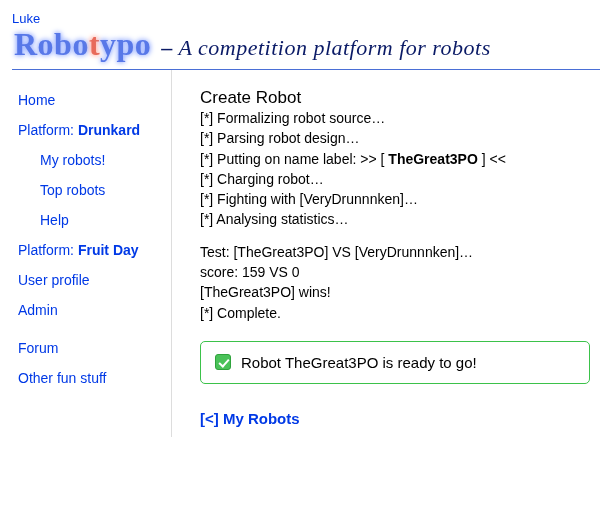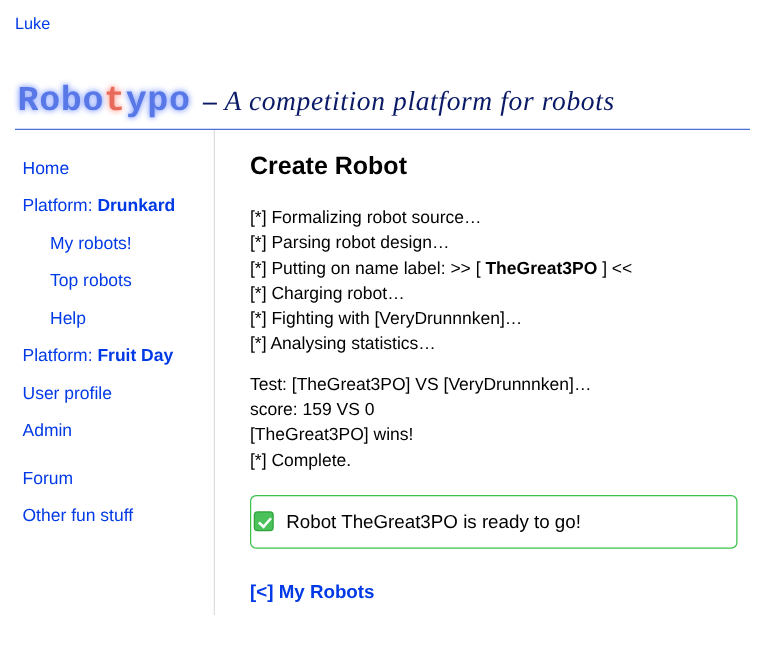--- a/index.html
+++ b/index.html
@@ -1,38 +1,38 @@
 <!DOCTYPE html>
 <html><head>
 <meta charset="utf-8">
 <style>
 * { box-sizing: border-box; margin: 0; padding: 0; }
 body { font-family: Arial, Helvetica, sans-serif; font-size: 14px; color: #000; width: 612px; background: #fff; }
 .wrap { padding: 8px 12px 12px 12px; }
 .topbar { padding: 2px 6px 0 0; }
 .topbar a { color: #0039e6; text-decoration: none; font-size: 13px; cursor: pointer; }
 .header { padding: 0 2px 6px 2px; display: flex; align-items: baseline; gap: 10px; border-bottom: 1px solid #4a6fd6; }
-.logo { font-family: Liberation Mono, monospace; font-size: 28px; font-weight: bold; letter-spacing: 0.5px; display: inline-block; margin-top: 40px; }
+.logo { font-family: Liberation Serif, serif; font-size: 32px; font-weight: bold; letter-spacing: 0.5px; display: inline-block; }
 .logo .blue { color: #5878e8; text-shadow: 0 0 4px #9ab0ff, 0 0 6px #9ab0ff; }
 .logo .red { color: #e86a5a; text-shadow: 0 0 4px #ffb3a8, 0 0 6px #ffb3a8; }
 .tagline { font-family: "Brush Script MT", "Comic Sans MS", cursive; font-size: 22px; color: #0a1a66; font-style: italic; letter-spacing: 0.5px; text-align: right; }
 .tagline .dash { font-style: normal; font-weight: bold; }
 .body { display: flex; }
 .sidebar { width: 160px; padding: 22px 6px 6px 6px; border-right: 1px solid #ddd; }
 .sidebar a { display: block; color: #0039e6; text-decoration: none; margin-bottom: 14px; font-size: 14px; cursor: pointer; }
 .sidebar a.sub { padding-left: 22px; }
 .sidebar a .bold { font-weight: bold; }
 .sidebar .gap { height: 8px; }
 .main { flex: 1; padding: 18px 10px 10px 28px; }
-.main h1 { font-size: 20px; font-weight: bold; margin-bottom: 18px; }
+.main h1 { font-size: 17px; font-weight: normal; }
 .log { font-size: 14px; line-height: 1.45; }
 .log .line { margin: 0; }
 .log .muted { color: #a8a8a8; margin: 12px 0; }
 .log .strong { font-weight: bold; }
-.successbox { margin-top: 18px; border: 1.5px solid #3bc24a; border-radius: 5px; padding: 12px 2px; font-size: 15px; display: flex; align-items: center; gap: 10px; }
+.successbox { margin-top: 18px; border: 1.5px solid #3bc24a; border-radius: 5px; padding: 12px 14px; font-size: 15px; display: flex; align-items: center; gap: 10px; }
 .check { width: 16px; height: 16px; background: #4ac259; border: 1px solid #2fa33c; border-radius: 3px; position: relative; display: inline-block; flex-shrink: 0; }
 .check::after { content: ""; position: absolute; left: 3px; top: 4px; width: 8px; height: 4px; border-left: 2.5px solid #fff; border-bottom: 2.5px solid #fff; transform: rotate(-48deg); }
 .backlink { margin-top: 26px; }
 .backlink a { color: #0039e6; font-weight: bold; text-decoration: none; font-size: 15px; cursor: pointer; text-align: center; }
 </style>
 </head>
 <body>
 <div class="wrap">
 
 <div class="topbar">

